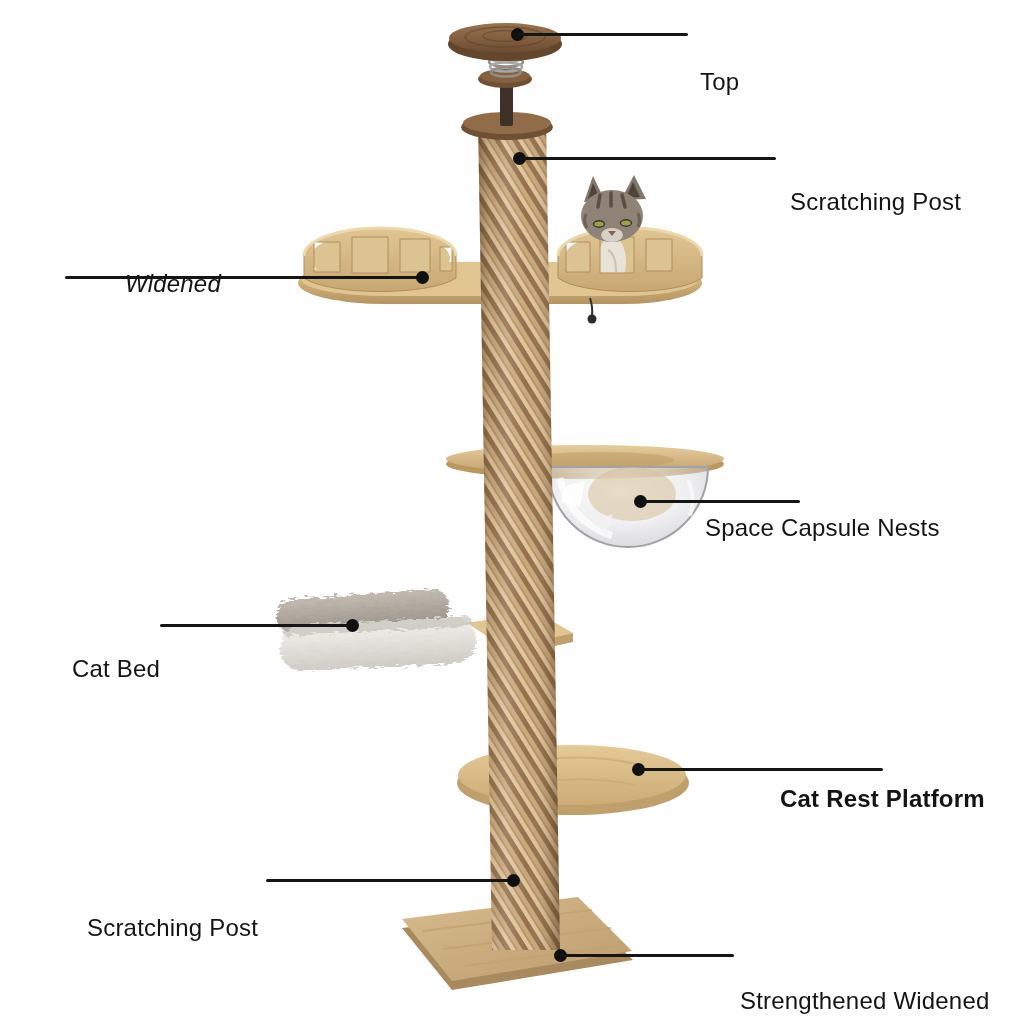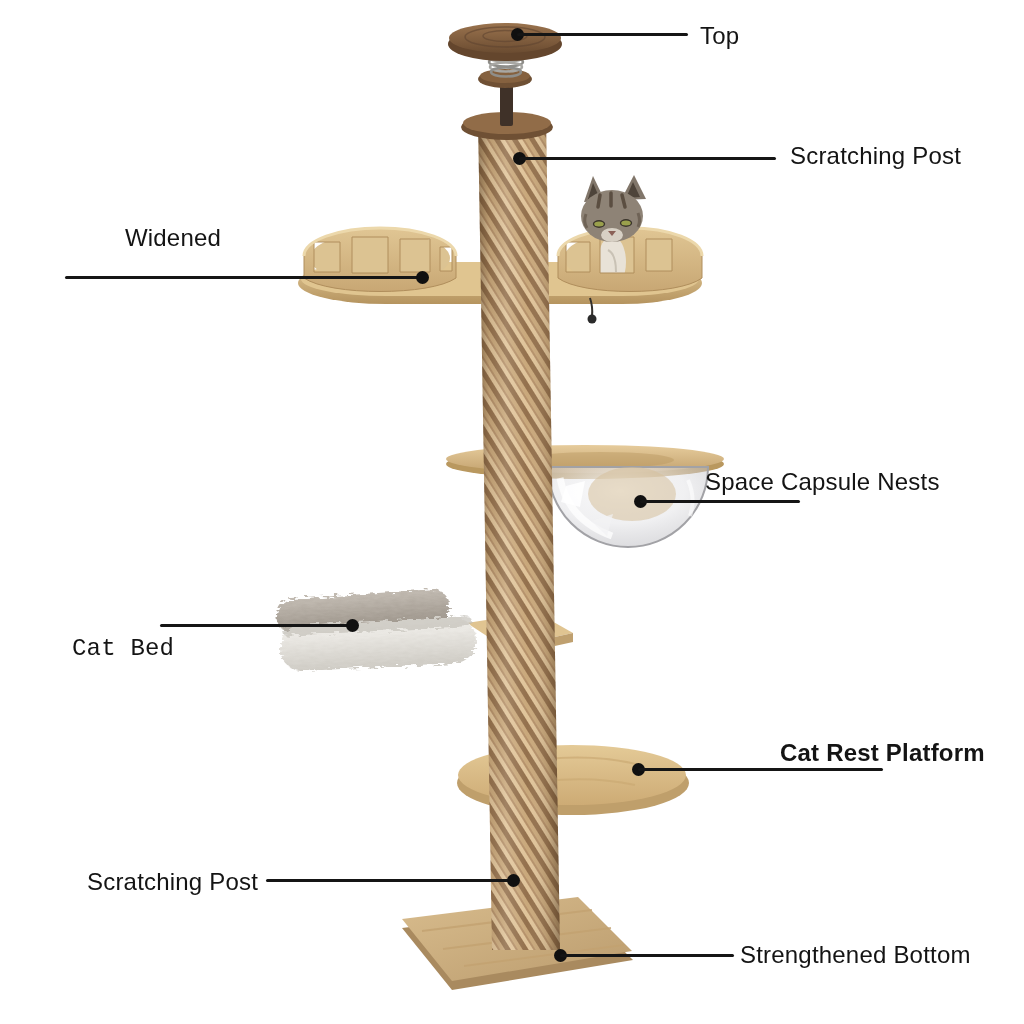--- a/index.html
+++ b/index.html
@@ -4,23 +4,23 @@
 <style>
   html,body{margin:0;padding:0;background:#ffffff;}
   .stage{
     position:relative;width:1024px;height:1024px;background:#ffffff;overflow:hidden;
     font-family:"Liberation Sans", sans-serif;color:#141414;
   }
   .art{position:absolute;left:0;top:0;width:1024px;height:1024px;}
   .callout-layer{position:absolute;left:0;top:0;width:1024px;height:1024px;}
   .c-text{
     position:absolute;font-size:24px;font-weight:500;line-height:26px;color:#141414;
-    white-space:nowrap;letter-spacing:.2px;
+    white-space:nowrap;letter-spacing:.2px;margin-top:46px;
   }
-  .c-text.two-line{white-space:normal;text-align:center;line-height:23px;}
+  .c-text.two-line{white-space:normal;text-align:center;line-height:23px;font-style:italic;}
   .c-line{position:absolute;height:3px;background:#151515;border-radius:2px;}
   .c-dot{position:absolute;width:13px;height:13px;border-radius:50%;background:#101010;}
 </style>
 </head>
 <body>
 
 <div class="stage">
 
   <svg class="art" viewBox="0 0 1024 1024">
     <defs>
@@ -220,37 +220,37 @@
       <span class="c-dot" style="left:416px;top:271px;"></span>
     </div>
 
     <div>
       <span class="c-dot" style="left:634px;top:495px;"></span>
       <span class="c-line" style="left:640px;top:500px;width:160px;"></span>
       <span class="c-text" style="left:705px;top:469px;">Space Capsule Nests</span>
     </div>
 
     <div>
-      <span class="c-text" style="left:72px;top:636px;font-family:Liberation Mono, monospace;">Cat Bed</span>
+      <span class="c-text" style="left:72px;top:610px;">Cat Bed</span>
       <span class="c-line" style="left:160px;top:624px;width:192px;"></span>
       <span class="c-dot" style="left:346px;top:619px;"></span>
     </div>
 
     <div>
       <span class="c-dot" style="left:632px;top:763px;"></span>
       <span class="c-line" style="left:638px;top:768px;width:245px;"></span>
       <span class="c-text" style="left:780px;top:740px;font-weight:bold;">Cat Rest Platform</span>
     </div>
 
     <div>
       <span class="c-text" style="left:87px;top:869px;">Scratching Post</span>
       <span class="c-line" style="left:266px;top:879px;width:247px;"></span>
       <span class="c-dot" style="left:507px;top:874px;"></span>
     </div>
 
     <div>
       <span class="c-dot" style="left:554px;top:949px;"></span>
       <span class="c-line" style="left:560px;top:954px;width:174px;"></span>
-      <span class="c-text" style="left:740px;top:942px;">Strengthened Bottom</span>
+      <span class="c-text" style="left:740px;top:942px;">Strengthened Widened</span>
     </div>
 
   </div>
 </div>
 
 </body></html>

